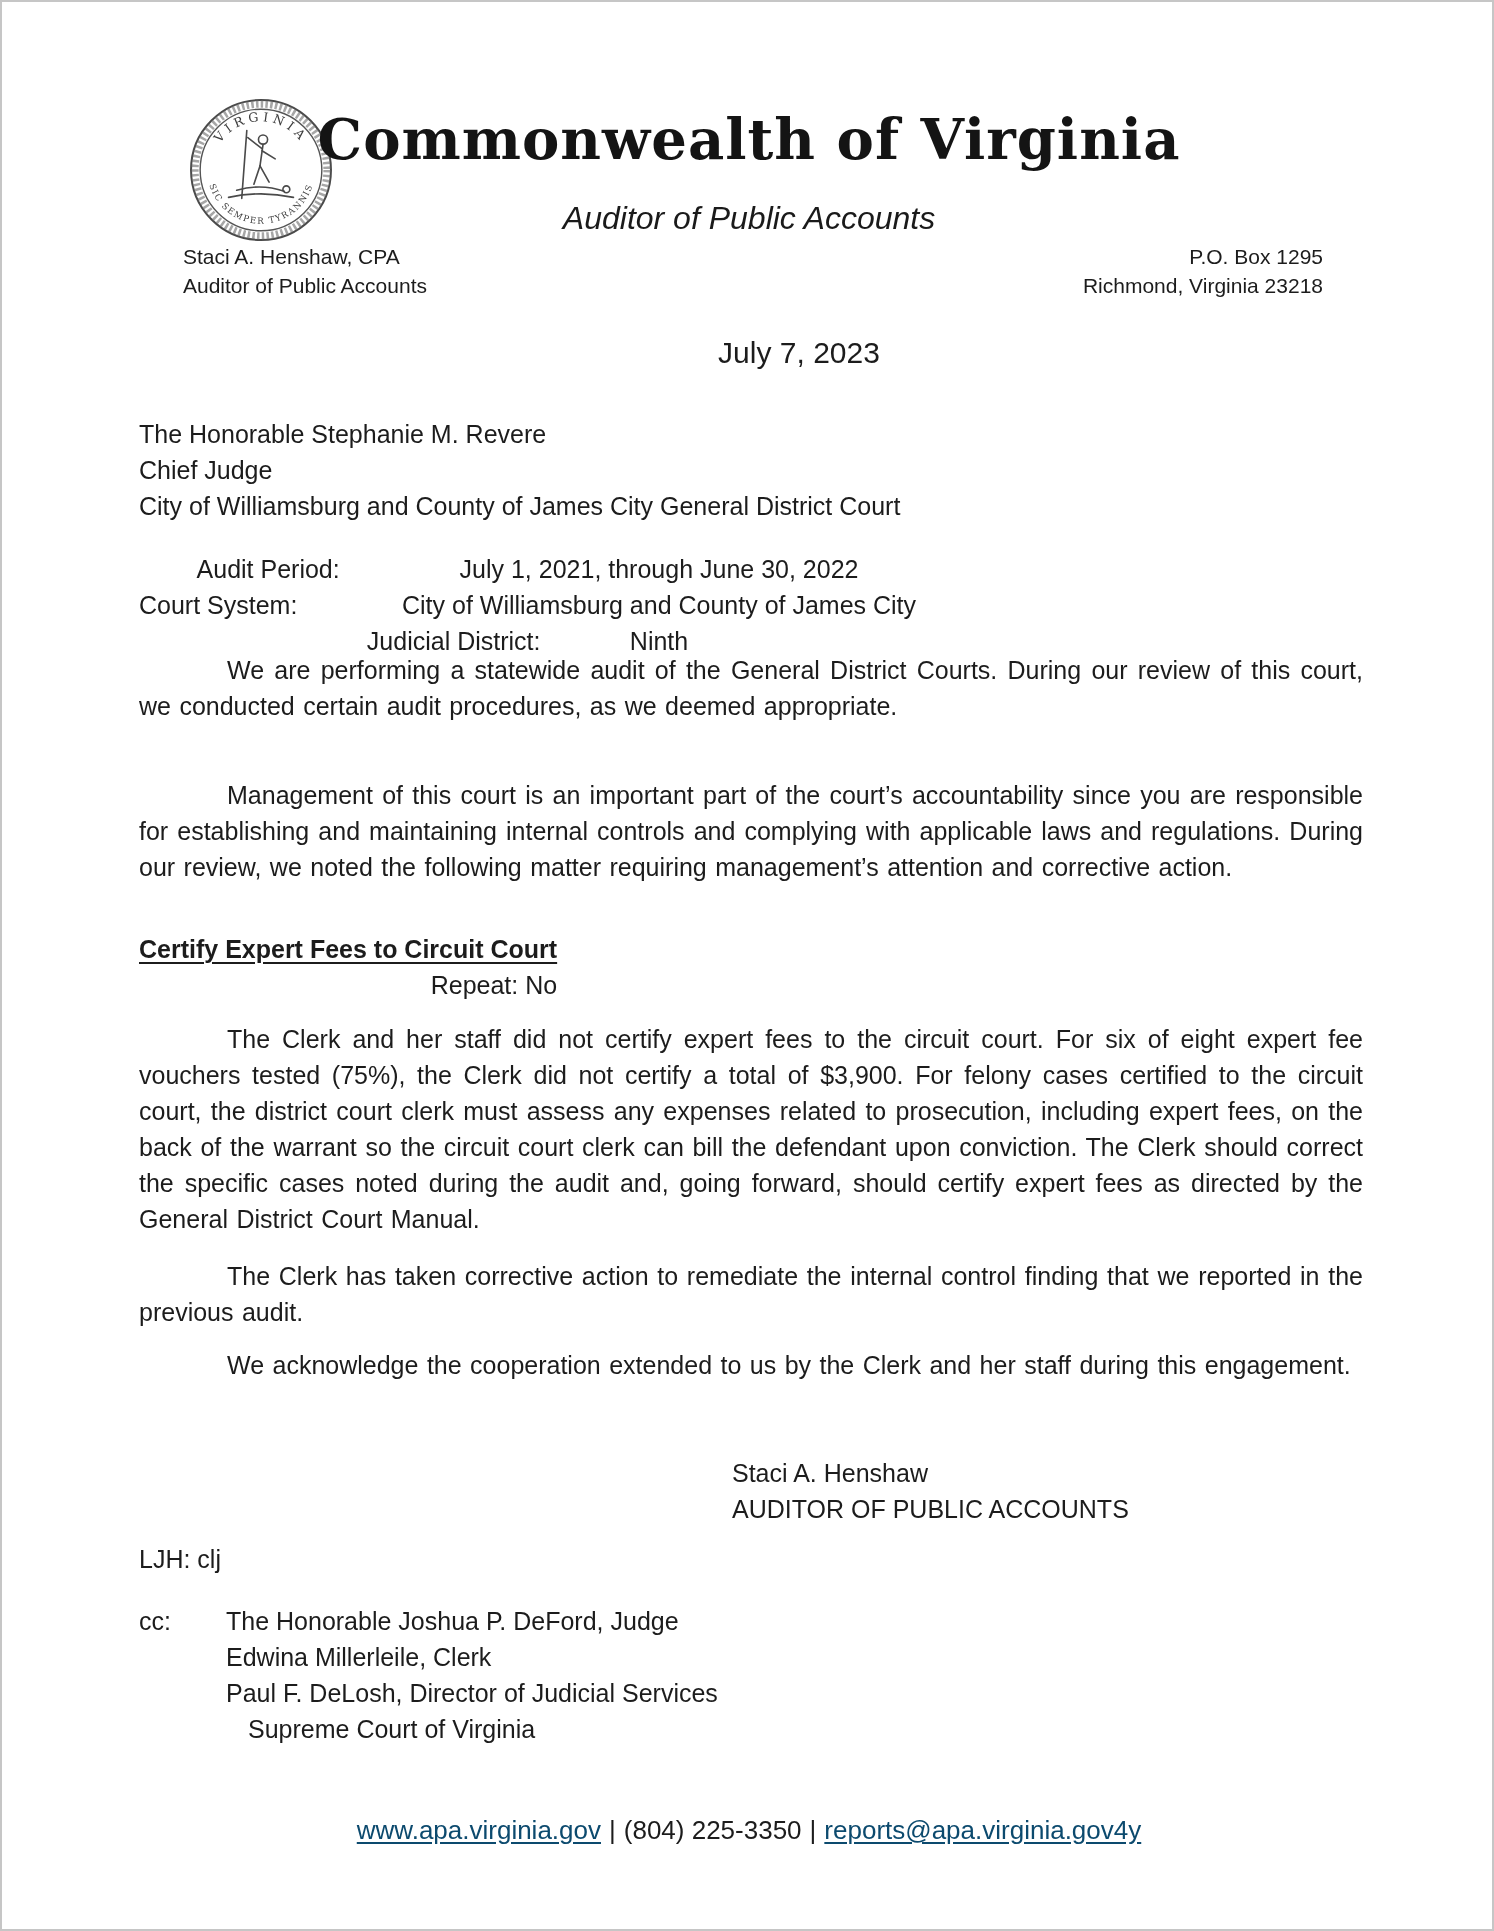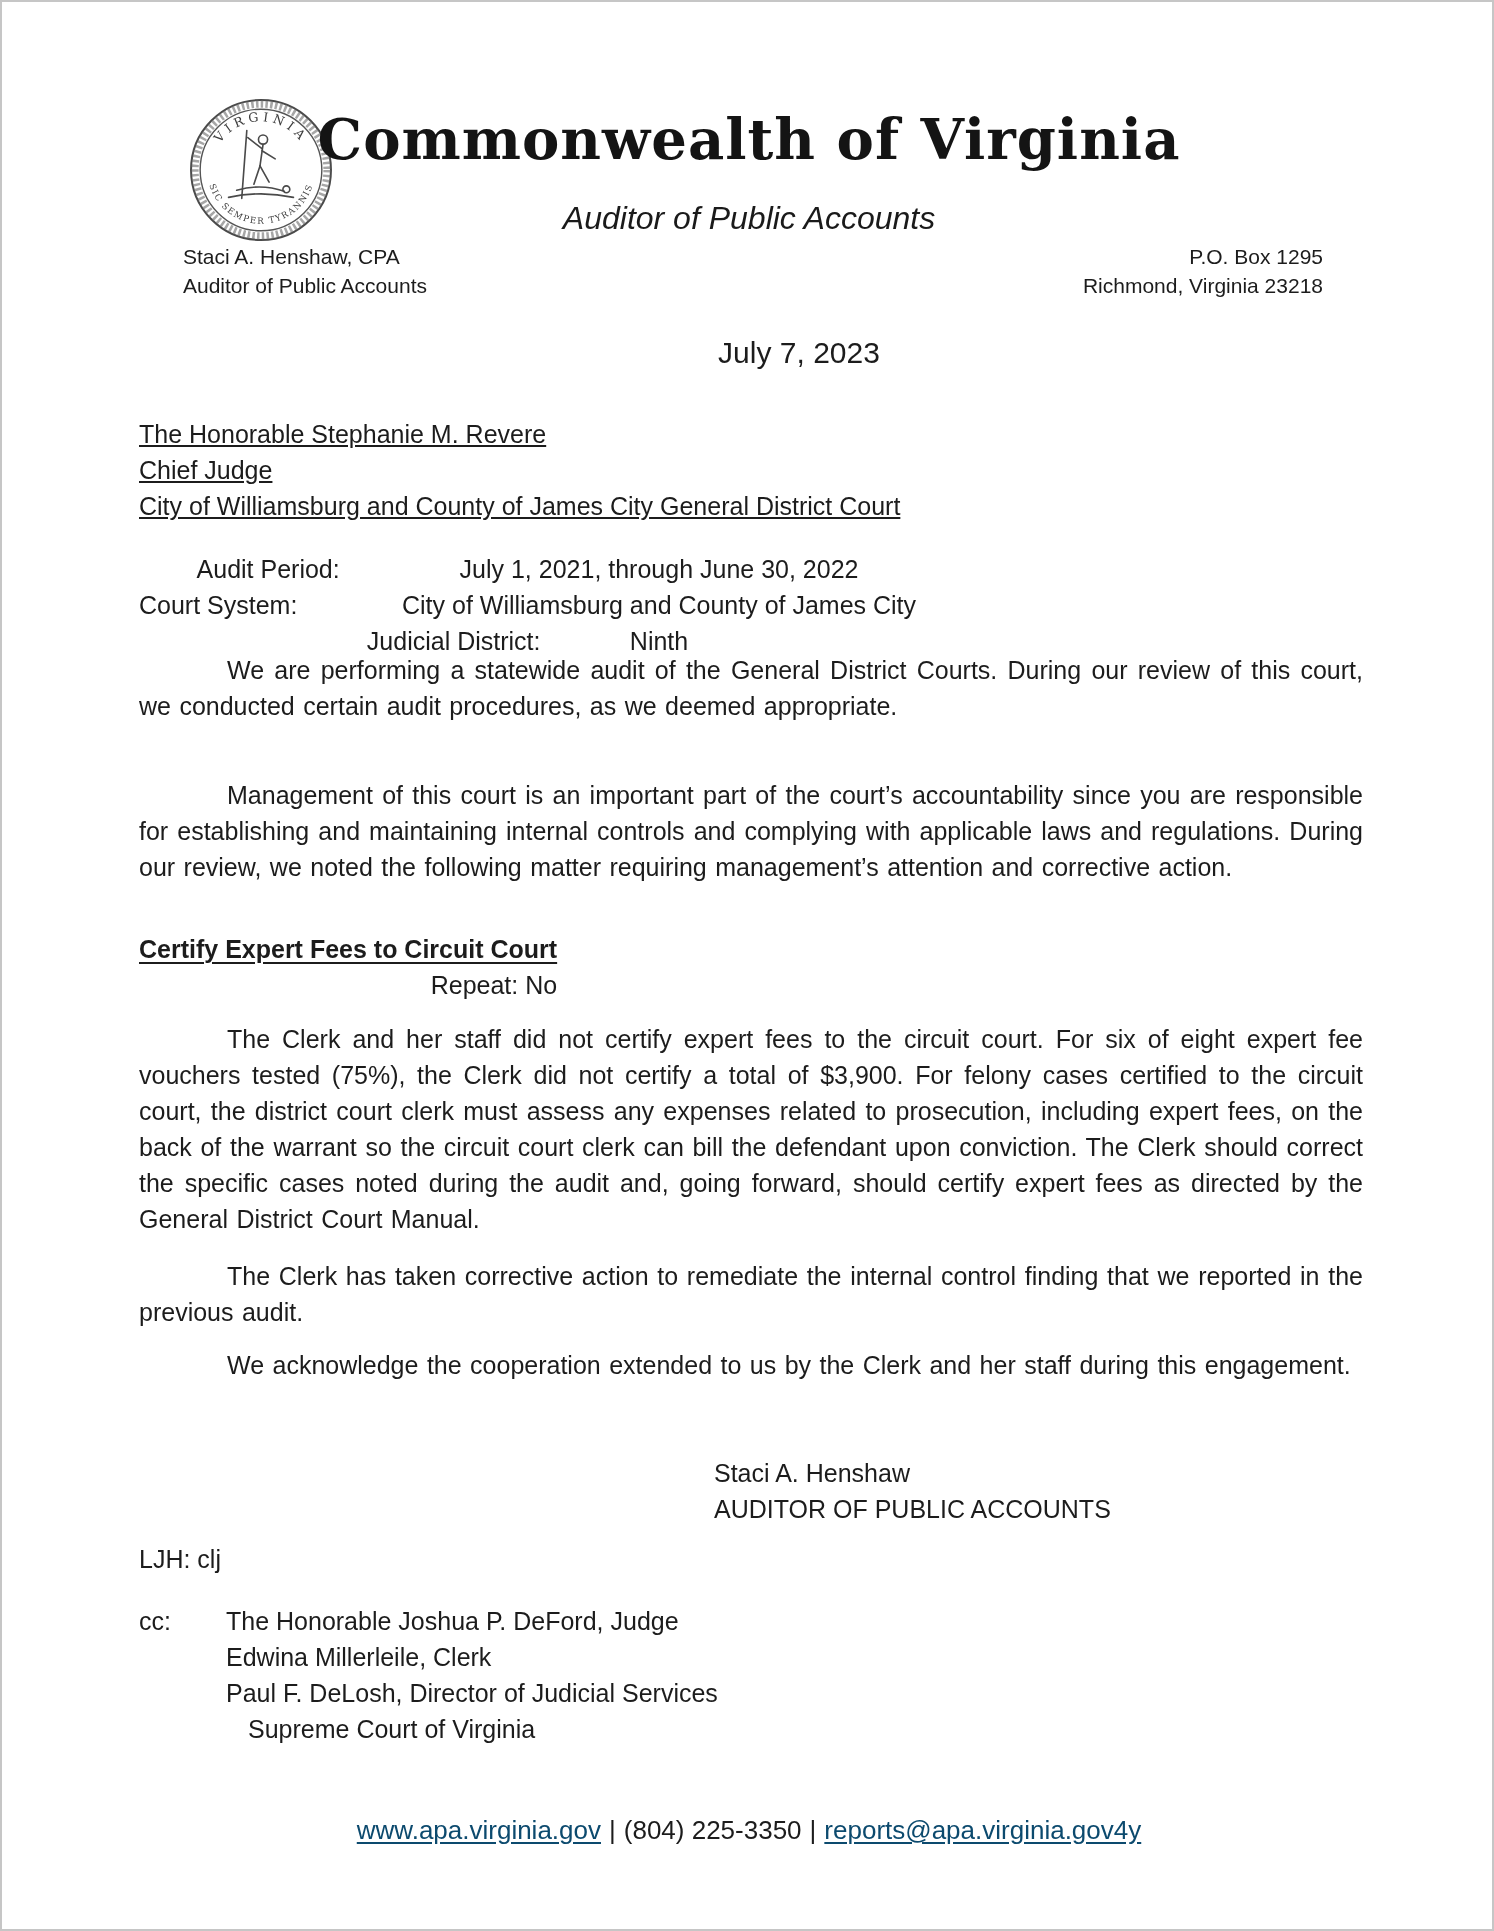--- a/index.html
+++ b/index.html
@@ -29,21 +29,21 @@
     left:0;top:198px;width:1494px;
     text-align:center;
     font-style:italic;
     font-size:32px;
     color:#1a1a1a;
   }
   .hdr-left{left:181px;top:240px;font-size:21px;line-height:29px;}
   .hdr-right{right:169px;top:240px;font-size:21px;line-height:29px;text-align:right;}
   
   .date-line{left:797px;top:334px;transform:translateX(-50%);font-size:30px;white-space:nowrap;}
-  .recipient{left:137px;top:414px;font-size:25px;line-height:36px;text-decoration:underline;}
+  .recipient{left:137px;top:414px;font-size:25px;line-height:36px;}
   .audit-info{left:137px;top:549px;font-size:25px;line-height:36px;}
   .audit-row{display:flex;justify-content:center;}
   .audit-row .lbl{width:263px;}
   .para{
     left:137px;width:1224px;
     font-size:25px;line-height:36px;
     text-align:justify;
     text-indent:88px;
     word-spacing:1.5px;
   }
@@ -52,21 +52,21 @@
   .finding{left:137px;top:929px;font-size:25px;line-height:36px;text-align:right;}
   .finding-heading{
     font-weight:bold;
     text-decoration:underline;
     text-decoration-thickness:2px;
     text-underline-offset:4px;
   }
   .p3{top:1019px;}
   .p4{top:1256px;}
   .p5{top:1345px;}
-  .signature{left:712px;top:1453px;font-size:25px;line-height:36px;}
+  .signature{left:730px;top:1453px;font-size:25px;line-height:36px;}
   .reference{left:137px;top:1543px;font-size:25px;}
   .cc-block{left:137px;top:1601px;font-size:25px;line-height:36px;display:flex;}
   .cc-label{width:87px;}
   .cc-names .cc-last{padding-left:22px;}
   
   .footer{
     left:0;top:1813px;width:1494px;
     text-align:center;
     font-size:26px;
   }

